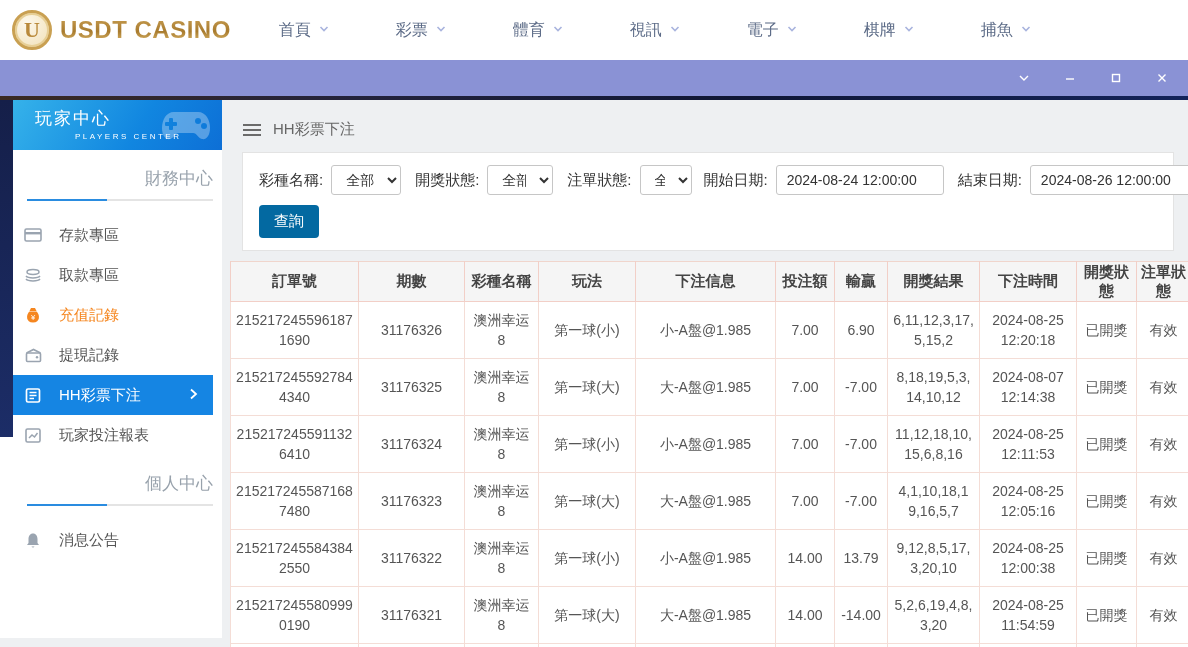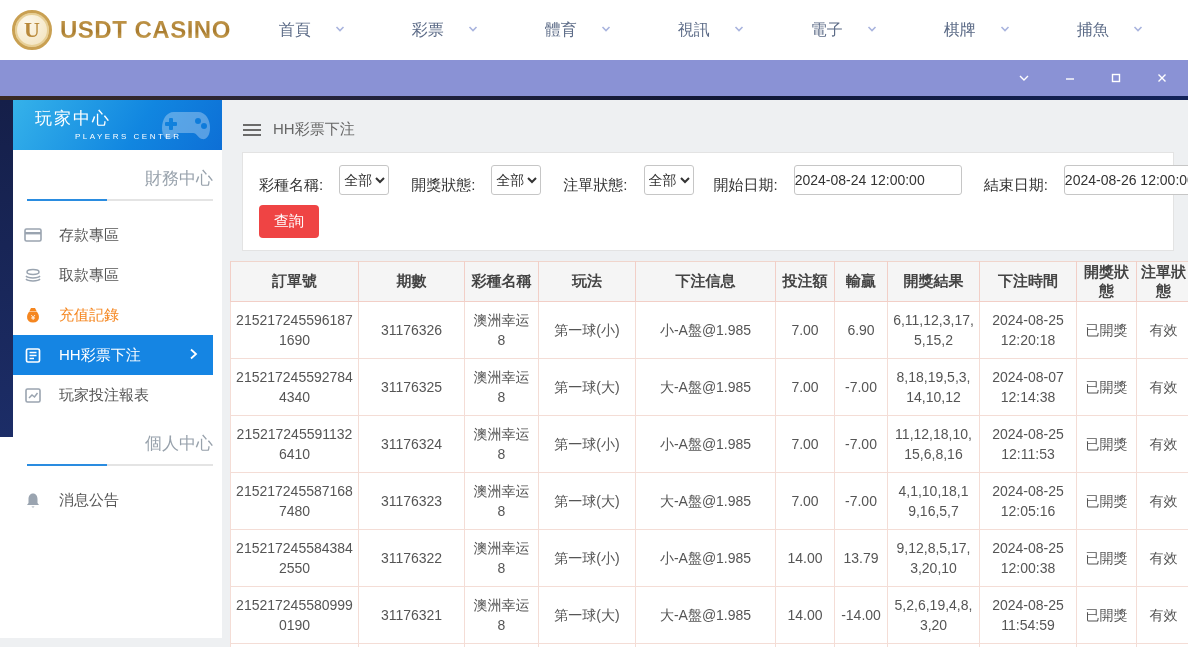--- a/index.html
+++ b/index.html
@@ -11,21 +11,21 @@
   .logo { display:flex; align-items:center; gap:8px; min-width:215px; }
   .logo-badge { width:40px; height:40px; border-radius:50%; border:3px solid #c9a052;
     background:radial-gradient(circle at 35% 30%, #fdf8ec, #f0dfb6);
     display:flex; align-items:center; justify-content:center;
     color:#b9893a; font-weight:bold; font-size:22px; font-family:"Liberation Serif",serif;
     box-shadow:inset 0 0 0 2px #e7cf96; }
   .logo-text { font-size:24px; font-weight:800; letter-spacing:.5px;
     background:linear-gradient(180deg,#caa055,#a87b2e 55%,#e3c075);
     -webkit-background-clip:text; background-clip:text; color:transparent; }
   .topnav { display:flex; gap:66px; margin-left:48px; }
-  .topnav-item { display:flex; align-items:center; gap:23px; font-size:16px; color:#5c6b87; cursor:pointer; }
+  .topnav-item { display:flex; align-items:center; gap:7px; font-size:16px; color:#5c6b87; cursor:pointer; }
   .topnav-item svg { stroke:#a9b4de; }
 
   
   .titlebar { height:36px; background:#8a92d5; display:flex; align-items:center;
     justify-content:flex-end; gap:30px; padding-right:18px; }
   .win-ctrl { display:flex; align-items:center; justify-content:center; width:16px; height:16px; cursor:pointer; }
   .win-ctrl svg { stroke:#fff; }
 
   
   .dark-strip { height:4px;
@@ -58,29 +58,29 @@
   .side-item.active .ic svg { fill:#fff; stroke:#fff; }
   .side-item .chev-r { position:absolute; right:14px; top:12px; }
 
   
   .content { flex:1; min-width:0; }
   .breadcrumb { display:flex; align-items:center; gap:12px; padding:15px 0 0 21px; height:44px; color:#666; font-size:15px; }
   .hamburger { width:18px; display:flex; flex-direction:column; gap:3px; cursor:pointer; }
   .hamburger i { display:block; height:2px; background:#6b6b6b; }
 
   .filter-card { margin:8px 14px 0 20px; background:#fff; border:1px solid #e3e3e3; padding:12px 14px 12px 16px; }
-  .filter-row { display:flex; align-items:flex-end; gap:16px; flex-wrap:nowrap; }
+  .filter-row { display:flex; align-items:center; gap:8px; flex-wrap:nowrap; }
   .filter-row label { font-size:15px; color:#333; white-space:nowrap; }
   .filter-row select, .filter-row input { height:30px; border:1px solid #c6c6c6; border-radius:3px;
-    font-size:14px; color:#333; background:#fff; padding:0 0; font-family:inherit; }
+    font-size:14px; color:#333; background:#fff; padding:0 10px; font-family:inherit; }
   select.w-lottery { width:130px; margin-right:6px; }
   select.w-draw { width:66px; margin-right:6px; }
   select.w-bet { width:52px; margin-right:4px; }
   input.w-date { width:168px; margin-right:6px; }
-  .search-btn { margin-top:10px; background:#ef4444; color:#fff; border:none; border-radius:4px;
+  .search-btn { margin-top:10px; background:#0369a1; color:#fff; border:none; border-radius:4px;
     font-size:15px; padding:7px 15px; cursor:pointer; font-family:inherit; }
 
   .table-wrap { margin:10px 0 0 8px; width:958px; overflow:hidden; }
   table.bets { border-collapse:collapse; table-layout:fixed; width:960px; background:#fff;
     border:1px solid #f0d5cc; }
   table.bets th { background:#f5f5f5; font-size:15px; font-weight:bold; color:#444;
     height:40px; border:1px solid #f2cfc7; border-top:none; }
   table.bets td { font-size:14px; color:#555; text-align:center; height:57px;
     border:1px solid #f4ddd6; padding:2px 5px; line-height:1.45; }
   td.brk { word-break:break-all; }
@@ -209,20 +209,30 @@
           </div>
           <div class="side-item orange">
             <span class="ic">
               <svg width="16" height="17" viewBox="0 0 16 17">
                 <path d="M6 1 L10 1 L11.5 4 L4.5 4 Z" stroke="none"></path>
                 <path d="M4.5 4.5 C1 7.5 0.5 15.5 8 15.5 C15.5 15.5 15 7.5 11.5 4.5 Z" stroke="none"></path>
                 <text x="8" y="13" font-size="7.5" text-anchor="middle" fill="#fff" stroke="none">¥</text>
               </svg>
             </span>
             <span>充值記錄</span>
+          </div>
+          <div class="side-item">
+            <span class="ic">
+              <svg width="17" height="15" viewBox="0 0 17 15">
+                <path d="M1.5 5 L8.5 1.5 L15.5 5" fill="none" stroke-width="1.6"></path>
+                <rect x="1.5" y="5" width="14" height="8.5" rx="1" fill="none" stroke-width="1.6"></rect>
+                <circle cx="12" cy="9.2" r="1.2" stroke="none"></circle>
+              </svg>
+            </span>
+            <span>提現記錄</span>
           </div>
           <div class="side-item active">
             <span class="ic">
               <svg width="16" height="15" viewBox="0 0 16 15">
                 <rect x="1.5" y="1" width="13" height="13" rx="1.5" fill="none" stroke-width="1.7"></rect>
                 <path d="M4.5 4.5 L11.5 4.5 M4.5 7.5 L11.5 7.5 M4.5 10.5 L9 10.5" fill="none" stroke-width="1.5"></path>
               </svg>
             </span>
             <span>HH彩票下注</span>
             <span class="chev-r"><svg width="11" height="14" viewBox="0 0 11 14" fill="none" stroke="#fff" stroke-width="1.8">

